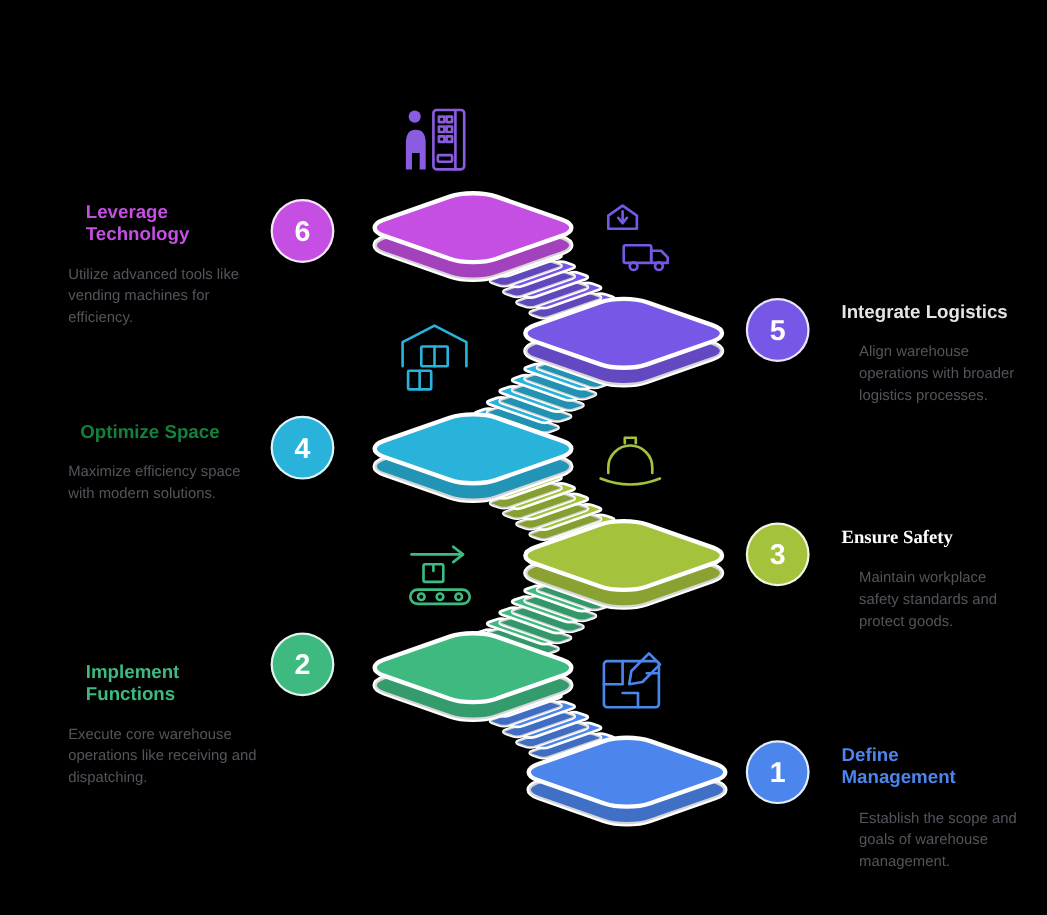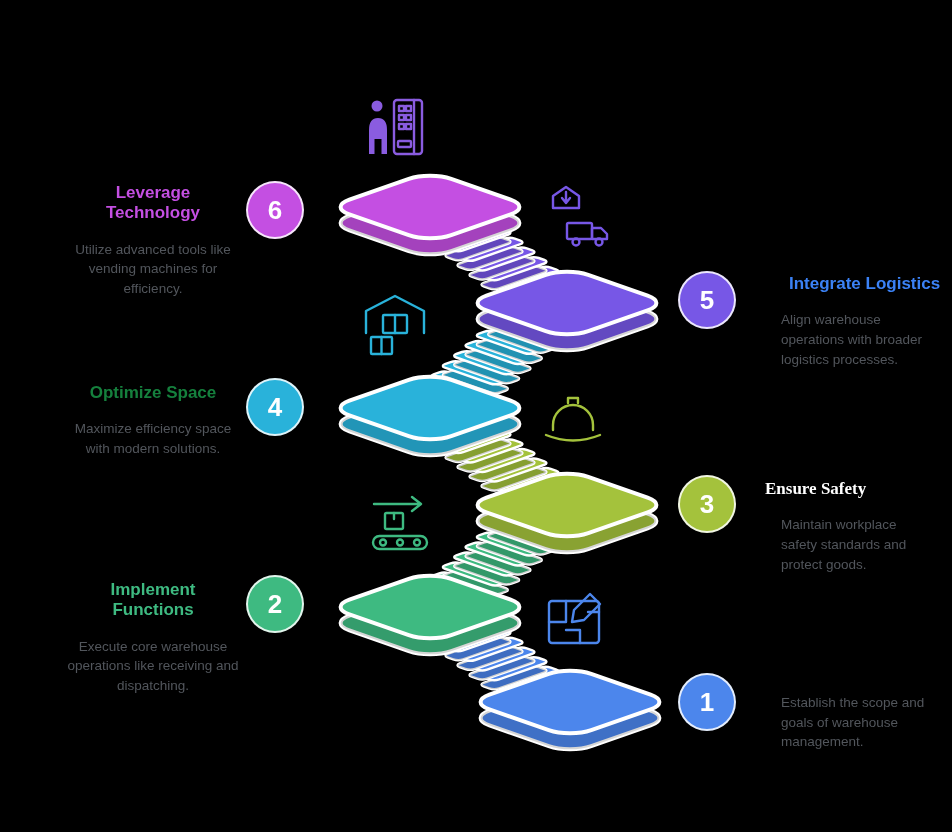--- a/index.html
+++ b/index.html
@@ -1,21 +1,21 @@
 <!DOCTYPE html>
 <html><head>
 <meta charset="utf-8">
 <style>
   html,body{margin:0;padding:0;background:#000;}
   body{font-family:"Liberation Sans", sans-serif;}
   #stage{position:relative;width:952px;height:832px;background:#000;overflow:hidden;}
   .page-title{position:absolute;left:0;right:0;top:18px;text-align:center;
     font-size:20px;font-weight:700;color:#5d6065;letter-spacing:.2px;}
   .step-block{position:absolute;}
-  .step-block.left{text-align:center;}
+  .step-block.left{text-align:left;}
   .step-block.right{text-align:left;}
   .step-heading{margin:0 0 11px 0;font-size:17px;font-weight:700;line-height:1.2;}
   .step-block.left .step-heading{margin-left:auto;margin-right:auto;}
   .step-description{margin:16px;font-size:13.5px;line-height:1.45;color:#52565c;}
   .badge{position:absolute;width:58px;height:58px;border-radius:50%;
     display:flex;align-items:center;justify-content:center;
     color:#fff;font-size:26px;font-weight:700;border:2px solid rgba(255,255,255,.85);
     box-sizing:border-box;}
   svg{position:absolute;left:0;top:0;}
 </style>
@@ -250,36 +250,37 @@
   <div class="badge" style="left: 678px; top: 673px; background-color: rgb(76, 134, 236);">
       <span>1</span>
     </div>
 
   <div class="step-block left" style="left:46px;top:183px;width:214px">
     <h2 class="step-heading" style="max-width: 150px; color: rgb(196, 79, 226);">Leverage Technology</h2>
     <p class="step-description">Utilize advanced tools like vending machines for efficiency.</p>
   </div>
 
   <div class="step-block right" style="left:765px;top:274px;width:178px">
-    <h2 class="step-heading" style="color: #3b82f6; margin-left: 24px;">Integrate Logistics</h2>
+    <h2 class="step-heading" style="color: #e5e5e5;">Integrate Logistics</h2>
     <p class="step-description">Align warehouse operations with broader logistics processes.</p>
   </div>
 
   <div class="step-block left" style="left:46px;top:383px;width:214px">
     <h2 class="step-heading" style="max-width: 160px; color: #15803d;">Optimize Space</h2>
     <p class="step-description">Maximize efficiency space with modern solutions.</p>
   </div>
 
   <div class="step-block right" style="left:765px;top:479px;width:178px">
     <h2 class="step-heading" style="color: #ffffff; font-family: Liberation Serif, serif;">Ensure Safety</h2>
     <p class="step-description">Maintain workplace safety standards and protect goods.</p>
   </div>
 
-  <div class="step-block left" style="left:46px;top:580px;width:214px">
+  <div class="step-block left" style="left:46px;top:601px;width:214px">
     <h2 class="step-heading" style="max-width: 150px; color: rgb(62, 186, 129);">Implement Functions</h2>
     <p class="step-description">Execute core warehouse operations like receiving and dispatching.</p>
   </div>
 
   <div class="step-block right" style="left:765px;top:677px;width:178px">
+    <h2 class="step-heading" style="max-width: 115px; color: rgb(76, 134, 236);">Define Management</h2>
     <p class="step-description">Establish the scope and goals of warehouse management.</p>
   </div>
 
 </div>
 
 </body></html>

